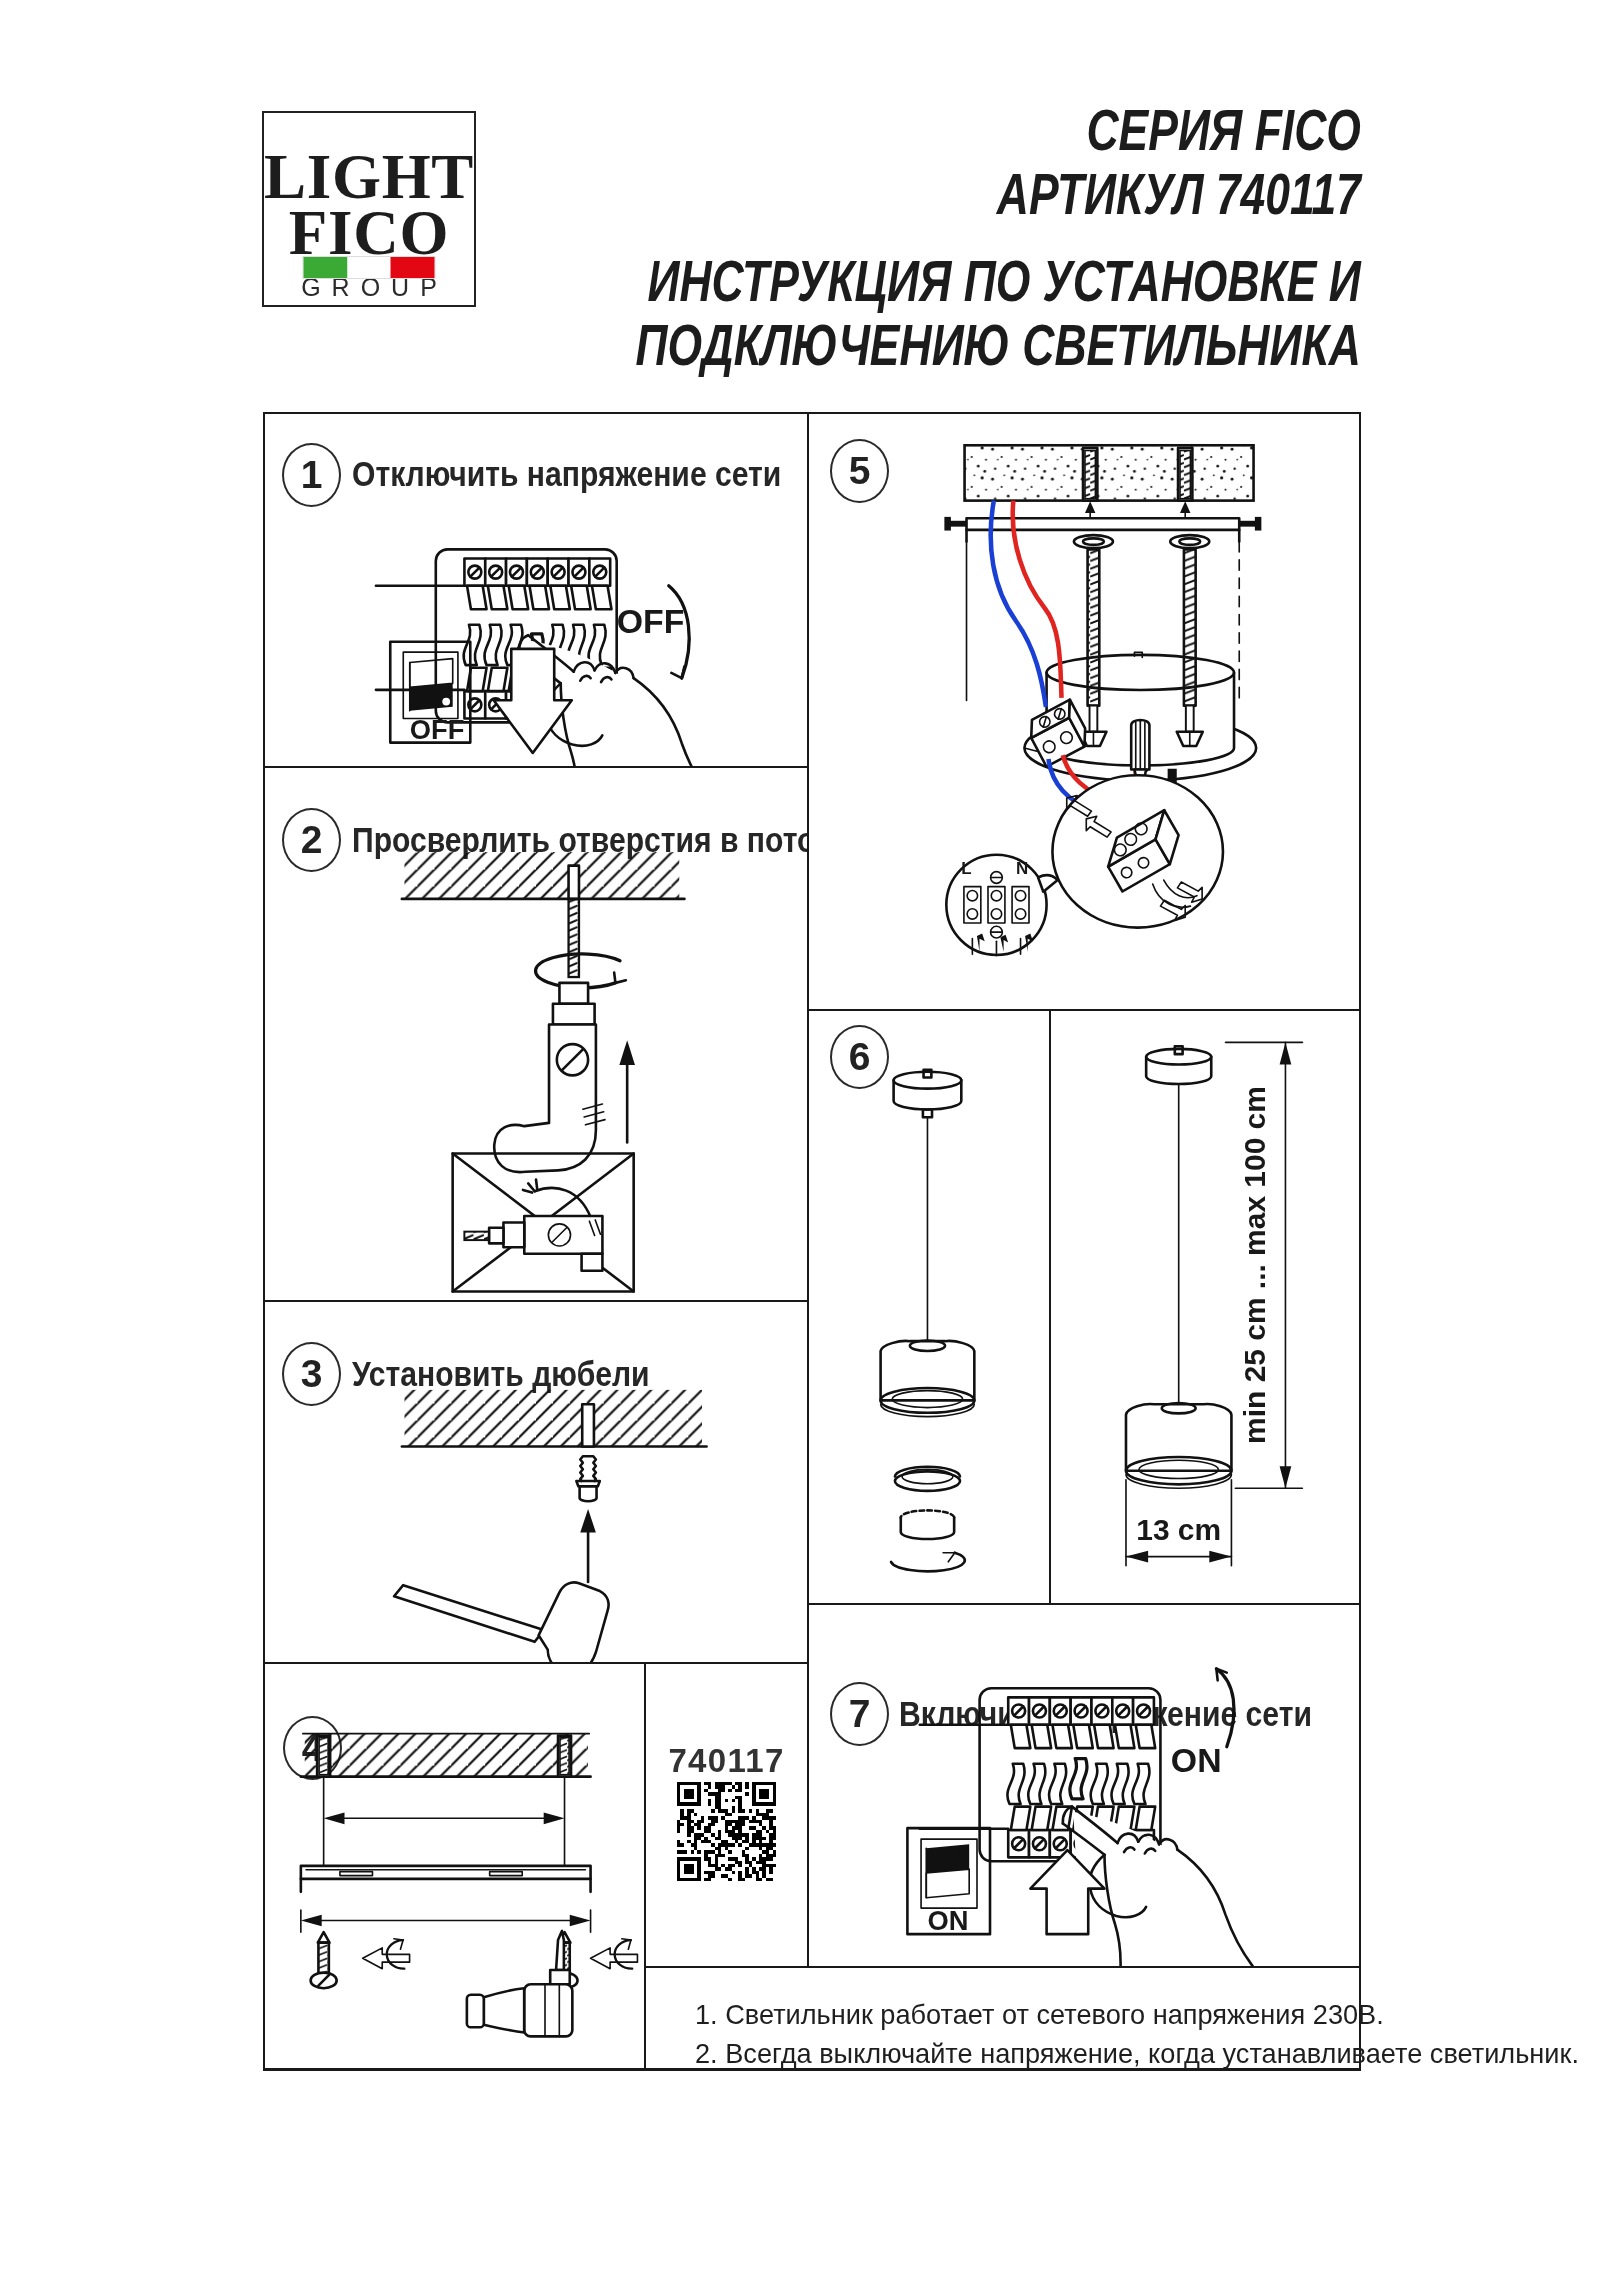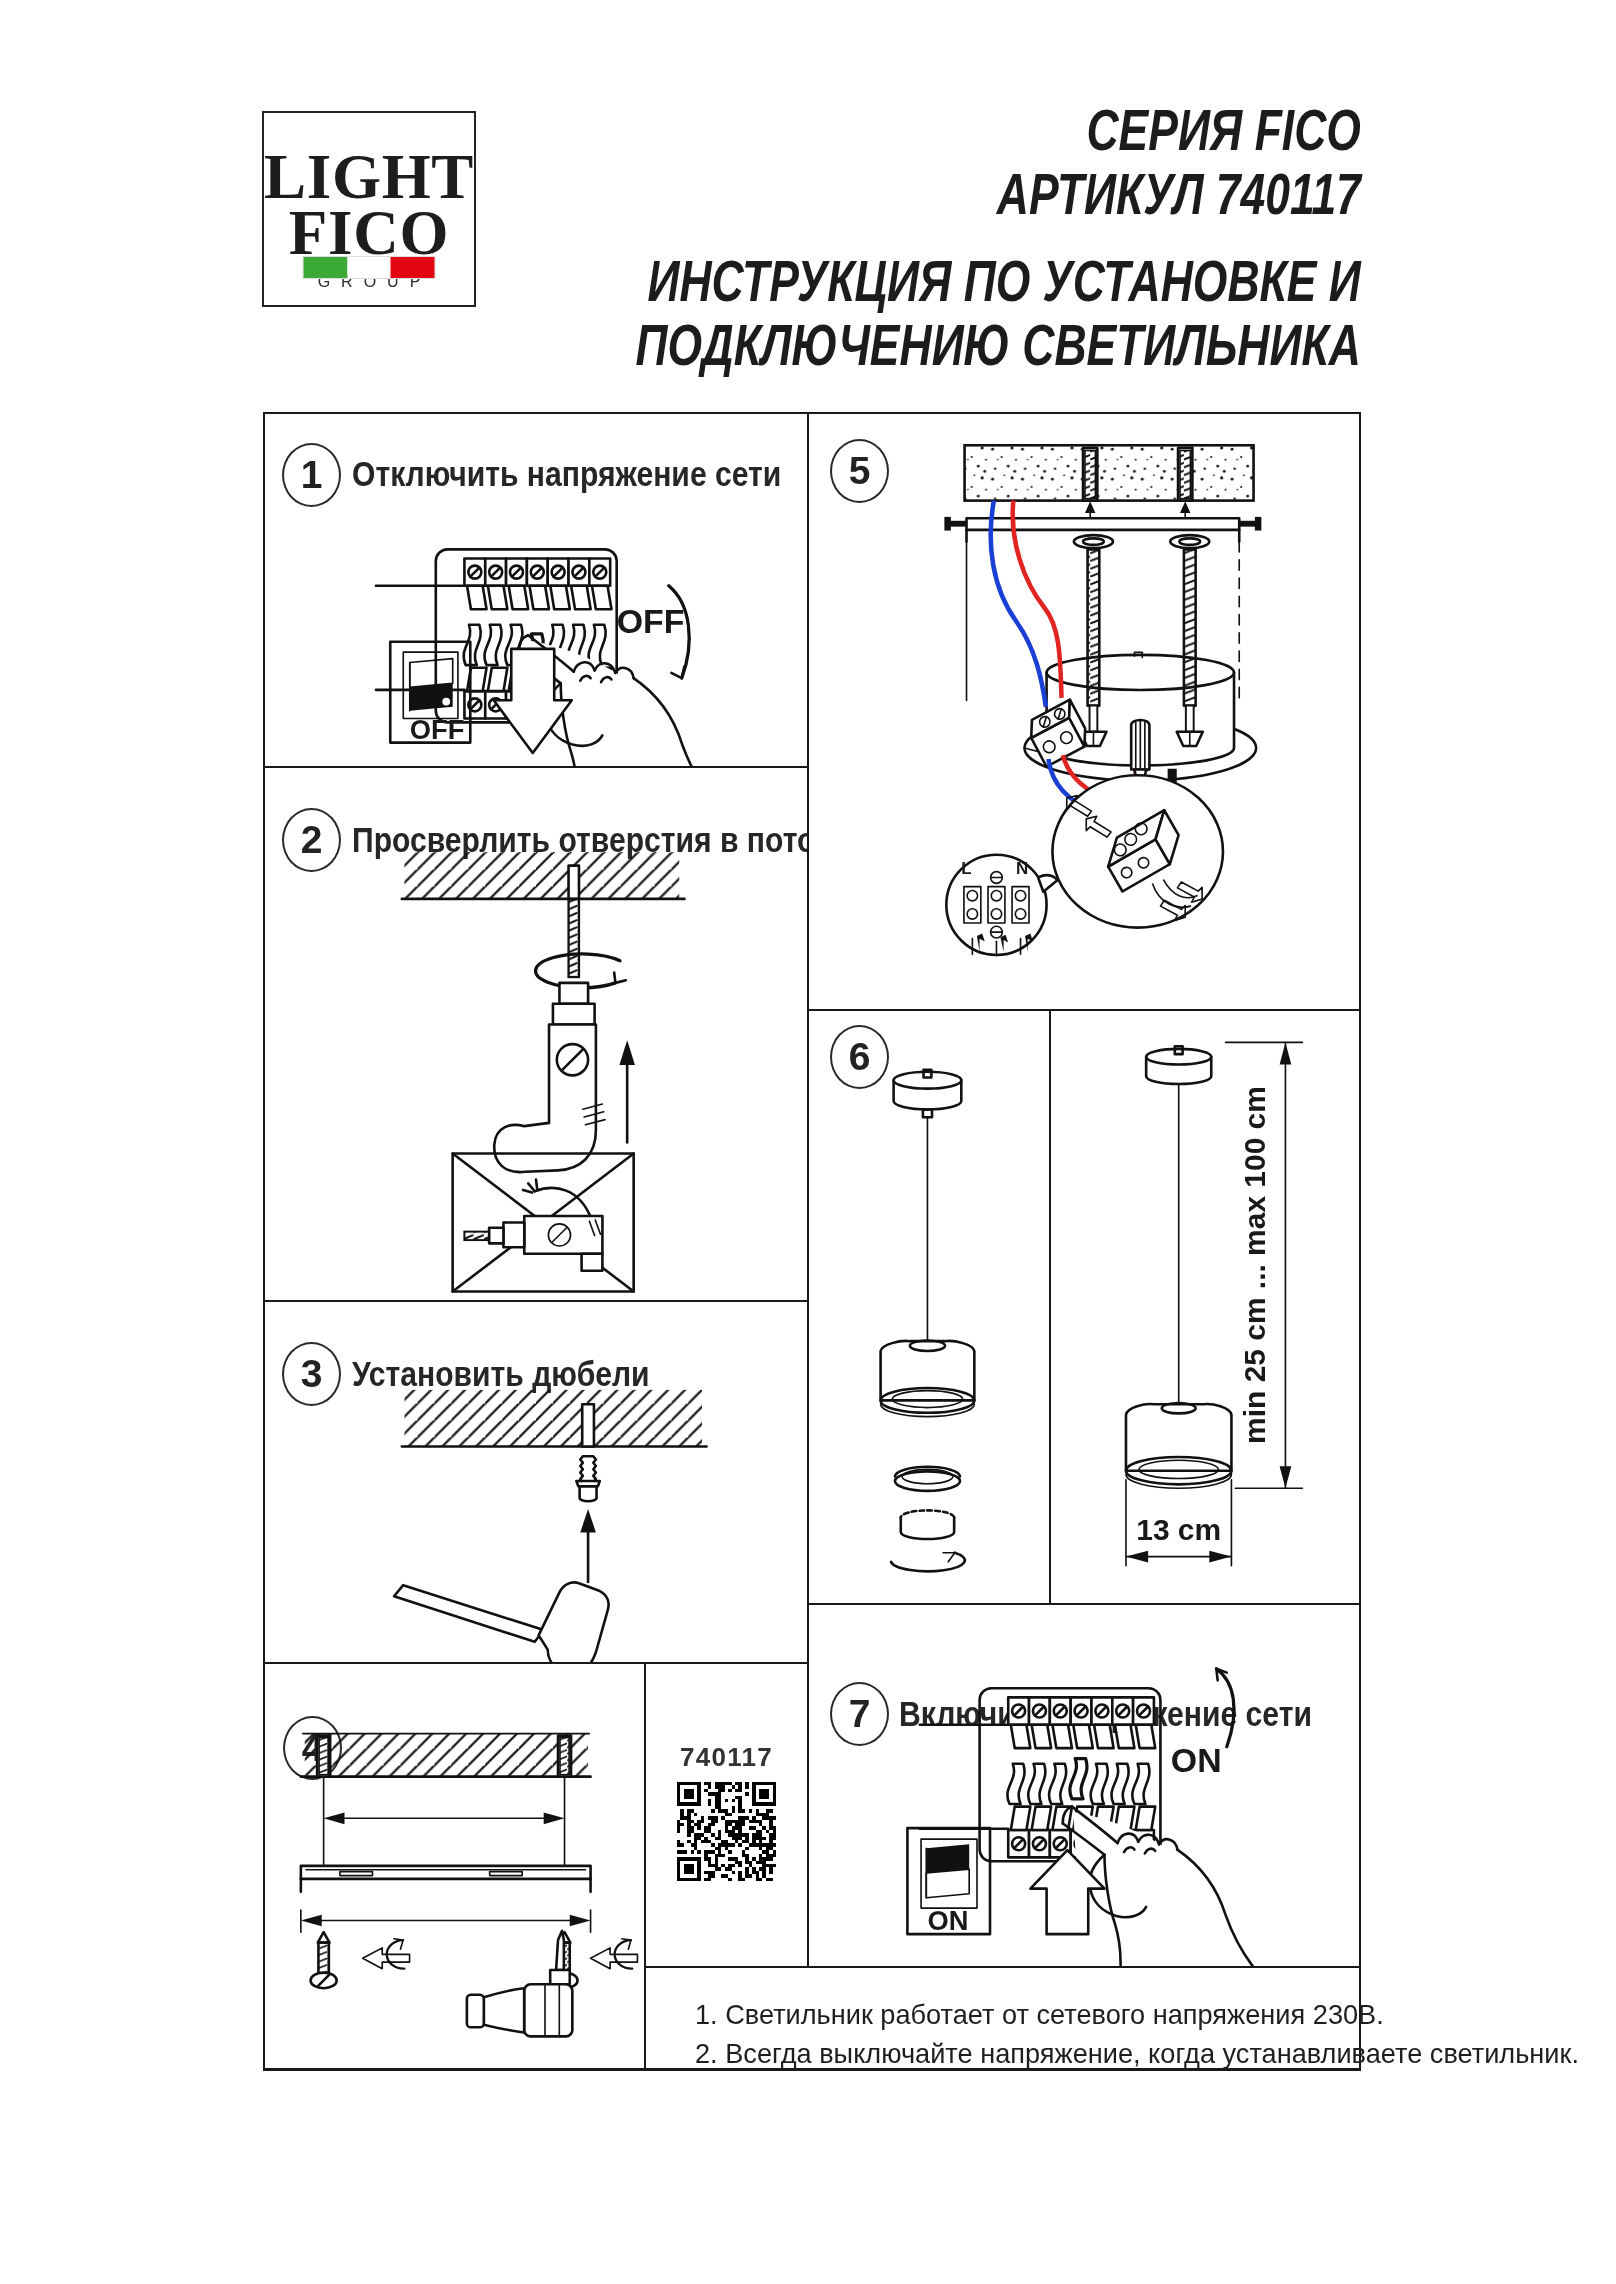--- a/index.html
+++ b/index.html
@@ -5,27 +5,27 @@
   * { margin:0; padding:0; box-sizing:border-box; }
   body { width:1616px; height:2284px; background:#fff; font-family:"Liberation Sans",sans-serif; }
   .page { position:relative; width:1616px; height:2284px; background:#fff; overflow:hidden; }
   .panel { position:absolute; border:2px solid #191919; background:#fff; }
   .stepnum { position:absolute; width:59px; height:64px; border:2.6px solid #2a2a2a; border-radius:50%;
              display:flex; align-items:center; justify-content:center; font-size:39px; font-weight:600; color:#222; }
   .steptitle { position:absolute; font-size:35px; font-weight:bold; color:#262626;
                transform:scaleX(0.86); transform-origin:left center; white-space:nowrap; }
   .logo { position:absolute; left:262px; top:111px; width:214px; height:196px; border:2.6px solid #222; background:#fff; text-align:center; }
   .logo-word { font-family:"Liberation Serif",serif; font-weight:bold; color:#1d1d1d; font-size:63px; line-height:56px; letter-spacing:0.7px; }
-  .logo-group { font-family:"Liberation Sans",sans-serif; color:#2b2b2b; font-size:16px; letter-spacing:11px; margin-top:11.7px; text-indent:11px; }
+  .logo-group { font-family:"Liberation Sans",sans-serif; color:#2b2b2b; font-size:25px; letter-spacing:11px; margin-top:11.7px; text-indent:11px; }
   .logo-flag { position:absolute; left:50%; transform:translateX(-50%); bottom:26px; width:133px; height:23.4px; display:flex; border:0.7px solid #ddd; }
   .logo-flag span { flex:1; }
   .hdr { position:absolute; right:255px; top:98px; text-align:right; color:#1c1c1c;font-style:italic; }
   .hline { font-size:57px; font-weight:bold; transform:scaleX(0.78); transform-origin:right center; white-space:nowrap; line-height:64px; }
   .hgap { height:23.4px; }
-  .qr-title { position:absolute; width:100%; text-align:center; top:78px; font-size:26px; font-weight:600; color:#333; letter-spacing:1.3px; }
+  .qr-title { position:absolute; width:100%; text-align:center; top:78px; font-size:33px; font-weight:600; color:#333; letter-spacing:1.3px; }
   .notes { position:absolute; left:49px; top:27px; font-size:28px; color:#1e1e1e; line-height:39px; transform:scaleX(0.97); transform-origin:left center; white-space:nowrap;}
   .footer { position:absolute; left:0; top:2137px; width:100%; text-align:center; font-size:43px; font-weight:bold; color:#111; }
   .footer span { display:inline-block; transform:scaleX(0.9); }
   svg { position:absolute; left:0; top:0; }
   .ln { fill:none; stroke:#111; stroke-width:4; stroke-linecap:round; stroke-linejoin:round; }
   .lnt { fill:none; stroke:#111; stroke-width:2.5; stroke-linecap:round; stroke-linejoin:round; }
   .fw { fill:#fff; stroke:#111; stroke-width:4; stroke-linejoin:round; }
   .fb { fill:#111; stroke:none; }
   text.lbl { font-family:"Liberation Sans",sans-serif; font-weight:bold; fill:#191919; }
 </style>

